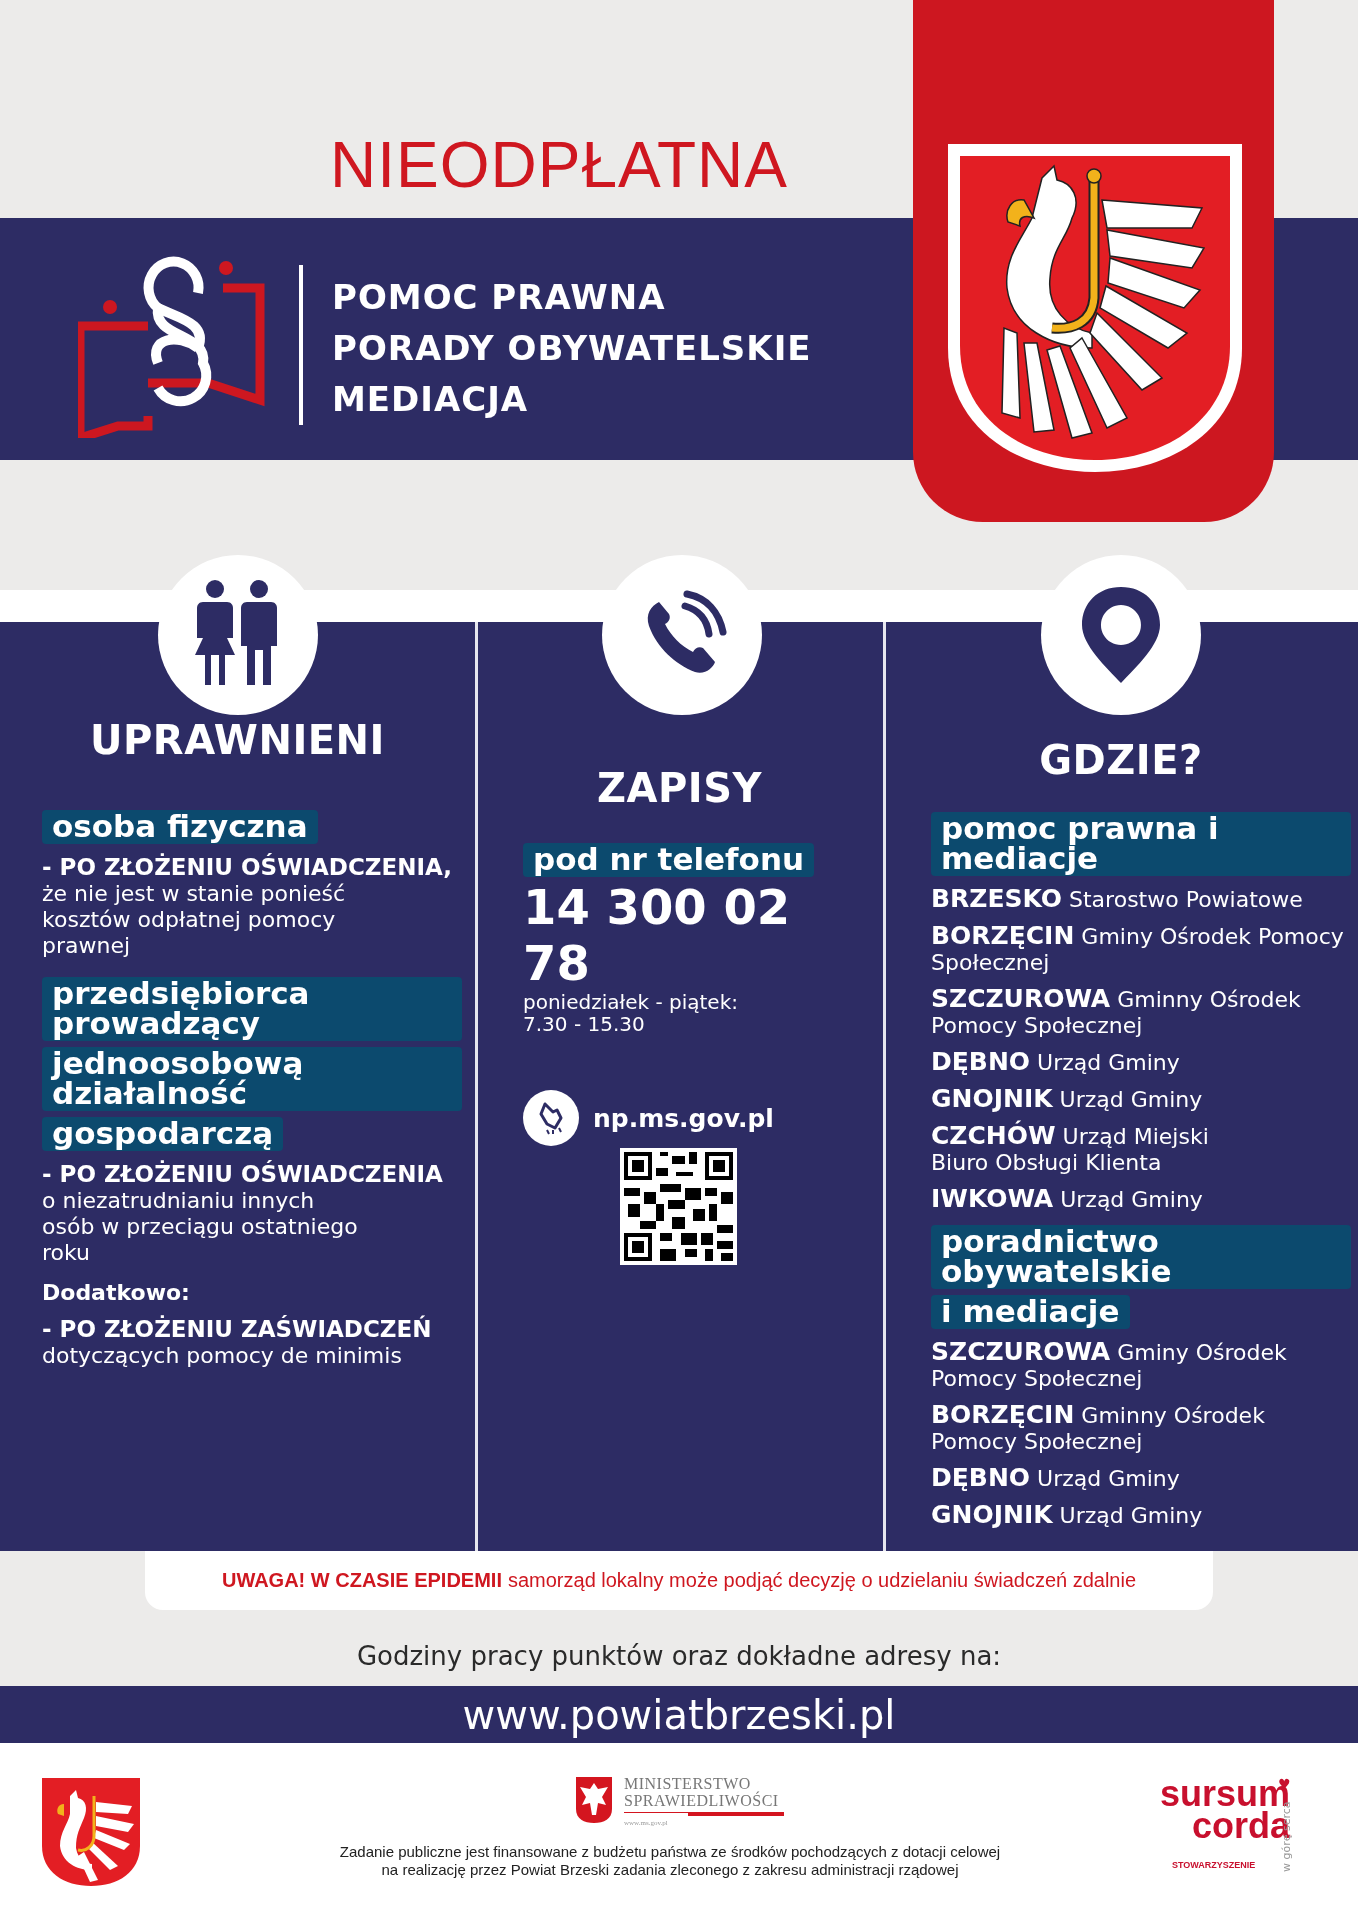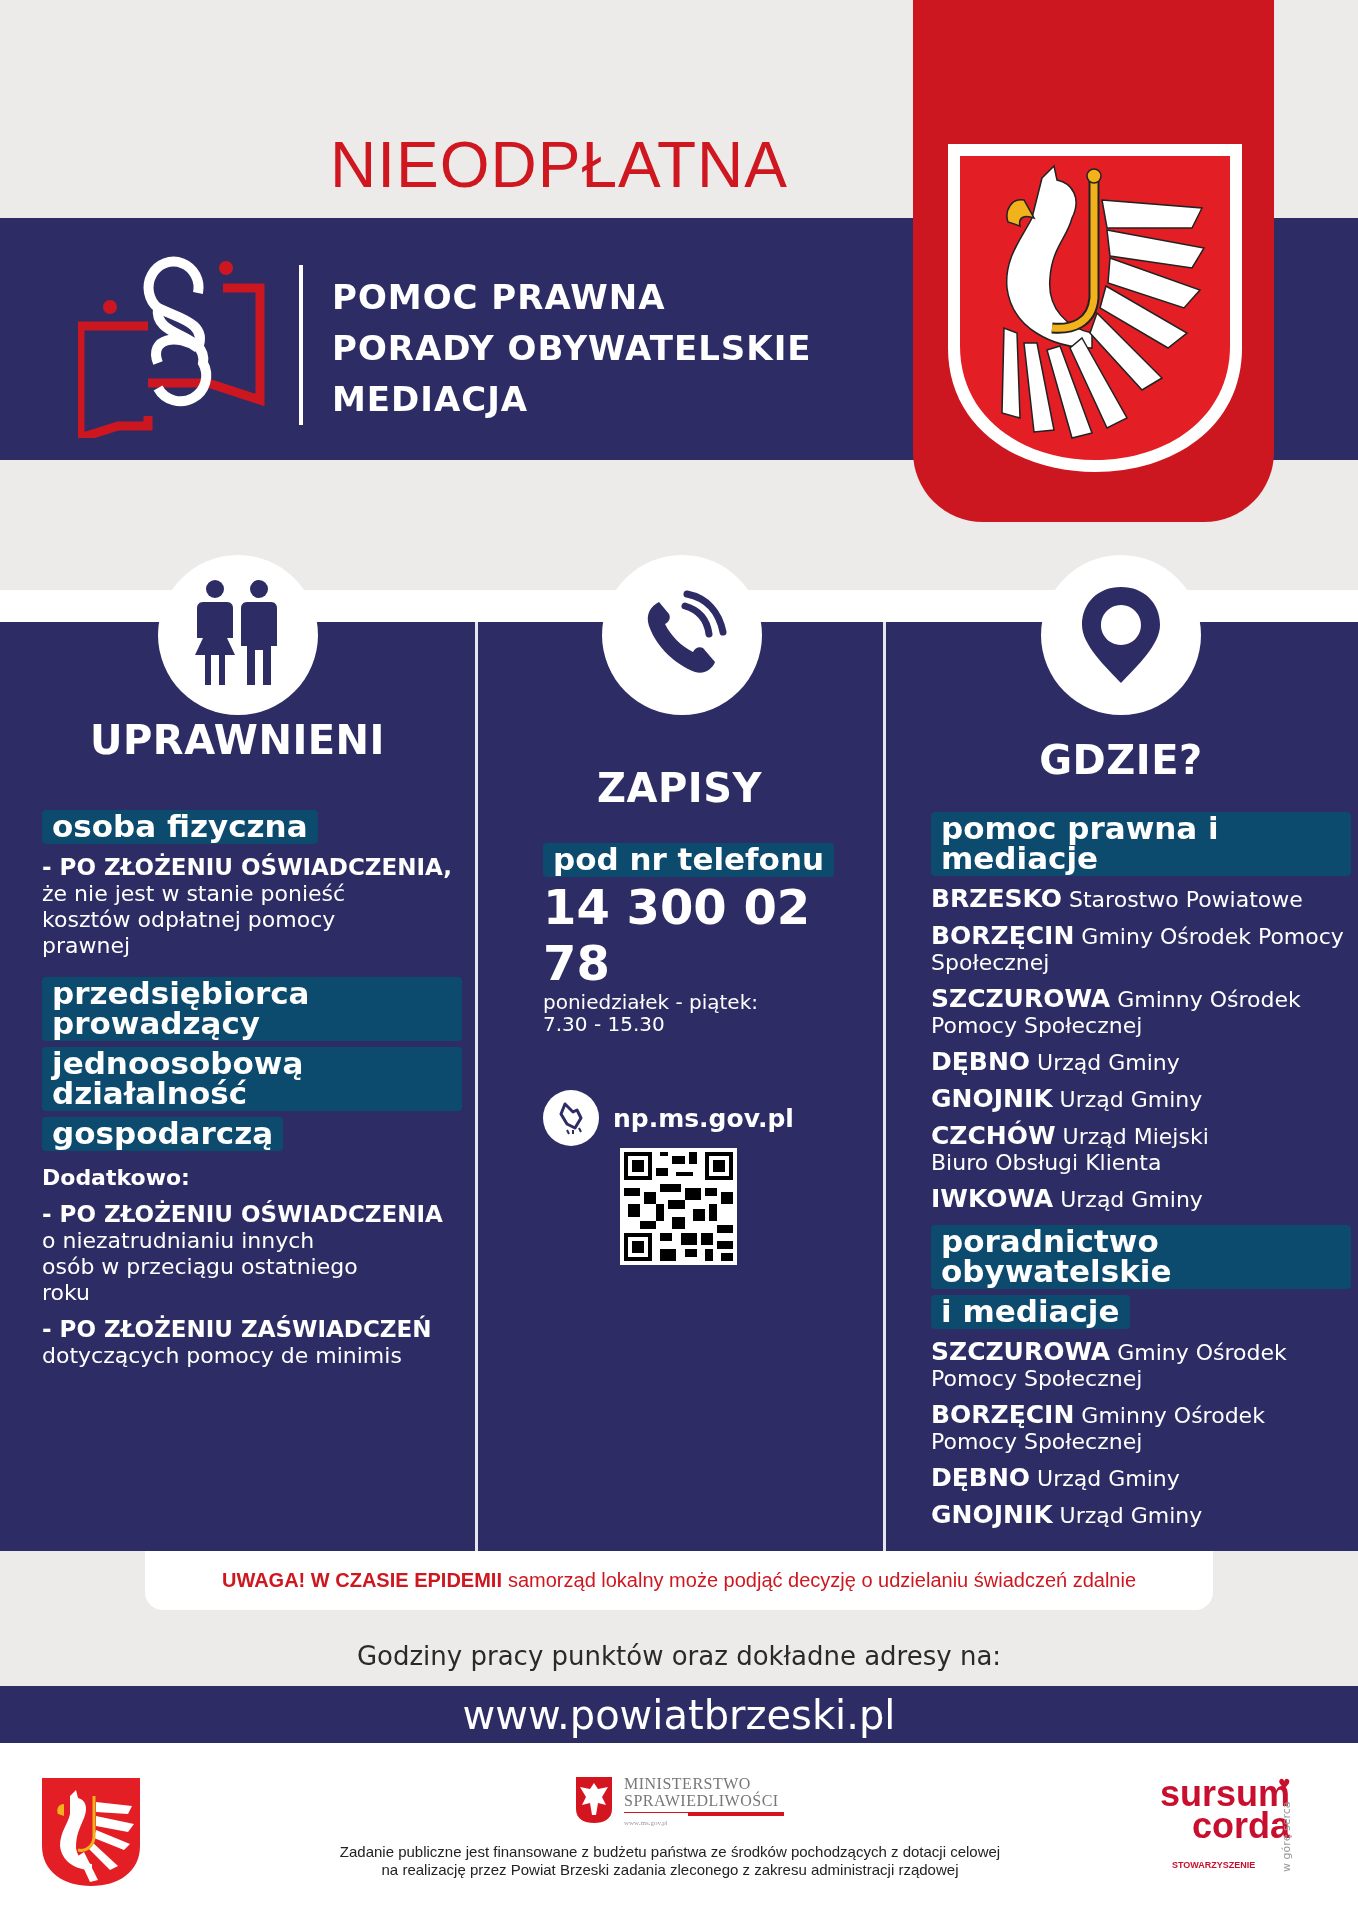--- a/index.html
+++ b/index.html
@@ -137,41 +137,41 @@
   <div class="tag">osoba fizyczna</div>
   <div class="txt" style="margin-top:10px;">
     <b>- PO ZŁOŻENIU OŚWIADCZENIA,</b>
     <div style="width:340px">że nie jest w stanie ponieść kosztów odpłatnej pomocy prawnej</div>
   </div>
   <div class="tag-block" style="margin-top:18px;">
     <div class="tag">przedsiębiorca prowadzący</div>
     <div class="tag">jednoosobową działalność</div>
     <div class="tag">gospodarczą</div>
   </div>
-  <div class="txt" style="margin-top:14px; font-weight:bold;">Dodatkowo:</div>
   <div class="txt" style="margin-top:10px;">
     <b>- PO ZŁOŻENIU OŚWIADCZENIA</b>
     <div style="width:330px">o niezatrudnianiu innych osób w przeciągu ostatniego roku</div>
   </div>
+  <div class="txt" style="margin-top:14px; font-weight:bold;">Dodatkowo:</div>
   <div class="txt" style="margin-top:10px;">
     <b>- PO ZŁOŻENIU ZAŚWIADCZEŃ</b>
     <div>dotyczących pomocy de minimis</div>
   </div>
 </div>
 
 <div class="abs icon-circle" style="left:602px; top:555px;">
   <svg width="90" height="90" viewBox="0 0 90 90">
     <path d="M22 12 C14 16 8 24 12 36 C20 58 38 74 58 82 C68 85 76 78 78 72 L66 58 C62 56 58 58 56 62 C44 56 34 46 28 34 C32 32 34 28 32 24 Z" fill="#2d2c64"></path>
     <path d="M48 16 C62 20 70 30 72 44" fill="none" stroke="#2d2c64" stroke-width="7" stroke-linecap="round"></path>
     <path d="M50 4 C70 8 82 22 86 42" fill="none" stroke="#2d2c64" stroke-width="7" stroke-linecap="round"></path>
   </svg>
 </div>
 <div class="abs col-title" style="left:476px; top:765px; width:407px;">ZAPISY</div>
 
-<div class="abs" style="left:523px; top:843px; width:350px;margin-left:20px;">
+<div class="abs" style="left:523px; top:843px; width:350px;">
   <div class="tag">pod nr telefonu</div>
   <div style="font-size:48px; font-weight:bold; line-height:56px; margin-top:2px;">14 300 02 78</div>
   <div class="txt" style="font-size:20px; line-height:22px;">poniedziałek - piątek:</div>
   <div class="txt" style="font-size:20px; line-height:22px;">7.30 - 15.30</div>
   <div style="display:flex; align-items:center; margin-top:55px;">
     <div style="width:56px; height:56px; border-radius:50%; background:#fff; display:flex; align-items:center; justify-content:center;">
       <svg width="36" height="36" viewBox="0 0 36 36">
           <path d="M12 4 L20 12 L24 10 L28 18 L22 28 L14 24 L8 14 Z" fill="none" stroke="#2d2c64" stroke-width="3" stroke-linejoin="round"></path>
           <path d="M14 30 L16 34 M20 30 L20 34 M26 28 L28 32" stroke="#2d2c64" stroke-width="2"></path>
         </svg>

